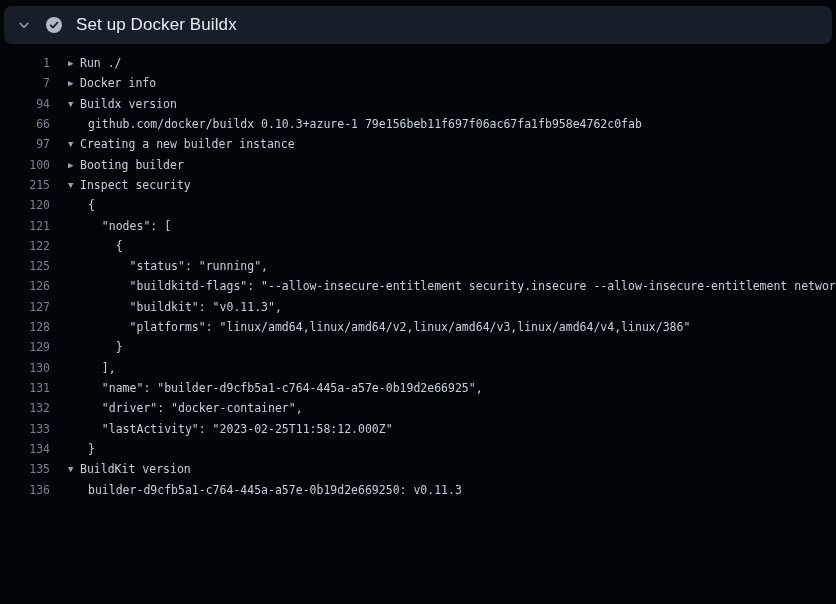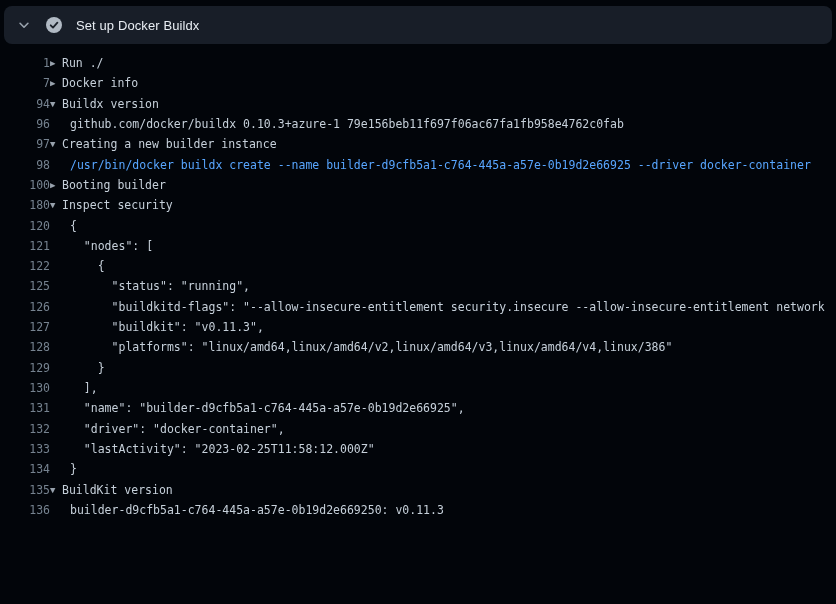--- a/index.html
+++ b/index.html
@@ -27,21 +27,21 @@
     display: inline-flex; align-items: center; justify-content: center;
     flex: 0 0 auto;
   }
   .chev { color: var(--chevron-fg, #9aa4af); margin-left: 2px; }
   .status { margin-left: 14px; }
   .status circle { fill: var(--status-icon-bg, #b1bac4); }
   .status path { stroke: var(--status-icon-check, #1c222b); }
   .step-title {
     margin-left: 14px;
     color: var(--title-fg, #e8edf3);
-    font-size: 13px;
+    font-size: 17px;
     letter-spacing: 0.1px;
   }
 
   
   .log {
     padding-top: 9px;
     font-family: "DejaVu Sans Mono", "Liberation Mono", monospace;
     font-size: 11.5px;
     color: var(--log-fg, #c6d0da);
   }
@@ -52,20 +52,21 @@
     white-space: pre;
     overflow: hidden;
   }
   .num {
     flex: 0 0 50px;
     text-align: right;
     color: var(--line-number-fg, #768390);
     cursor: pointer;
   }
   .body {
+    margin-left: 18px;
     flex: 1;
     min-width: 0;
     overflow: hidden;
     white-space: pre;
   }
   .row.output .body, .row.command .body { padding-left: 20px; }
   .row.group-collapsed, .row.group-expanded { cursor: pointer; }
   .arrow {
     display: inline-block;
     width: 12px;
@@ -106,42 +107,38 @@
     <span class="body"><span class="arrow">▶</span><span class="txt">Docker info</span></span>
   </div>
 
   <div class="row group-expanded">
     <span class="num">94</span>
     <span class="body"><span class="arrow">▼</span><span class="txt">Buildx version</span></span>
   </div>
 
 
   <div class="row output">
-    <span class="num">96</span>
+    <span class="num">66</span>
     <span class="body"><span class="txt">github.com/docker/buildx 0.10.3+azure-1 79e156beb11f697f06ac67fa1fb958e4762c0fab</span></span>
   </div>
 
   <div class="row group-expanded">
     <span class="num">97</span>
     <span class="body"><span class="arrow">▼</span><span class="txt">Creating a new builder instance</span></span>
   </div>
 
-  <div class="row command">
-    <span class="num">98</span>
-    <span class="body"><span class="txt">/usr/bin/docker buildx create --name builder-d9cfb5a1-c764-445a-a57e-0b19d2e66925 --driver docker-container</span></span>
-  </div>
 
 
   <div class="row group-collapsed">
     <span class="num">100</span>
     <span class="body"><span class="arrow">▶</span><span class="txt">Booting builder</span></span>
   </div>
 
   <div class="row group-expanded">
-    <span class="num">180</span>
+    <span class="num">215</span>
     <span class="body"><span class="arrow">▼</span><span class="txt">Inspect security</span></span>
   </div>
 
   <div class="row output">
     <span class="num">120</span>
     <span class="body"><span class="txt">{</span></span>
   </div>
 
   <div class="row output">
     <span class="num">121</span>

